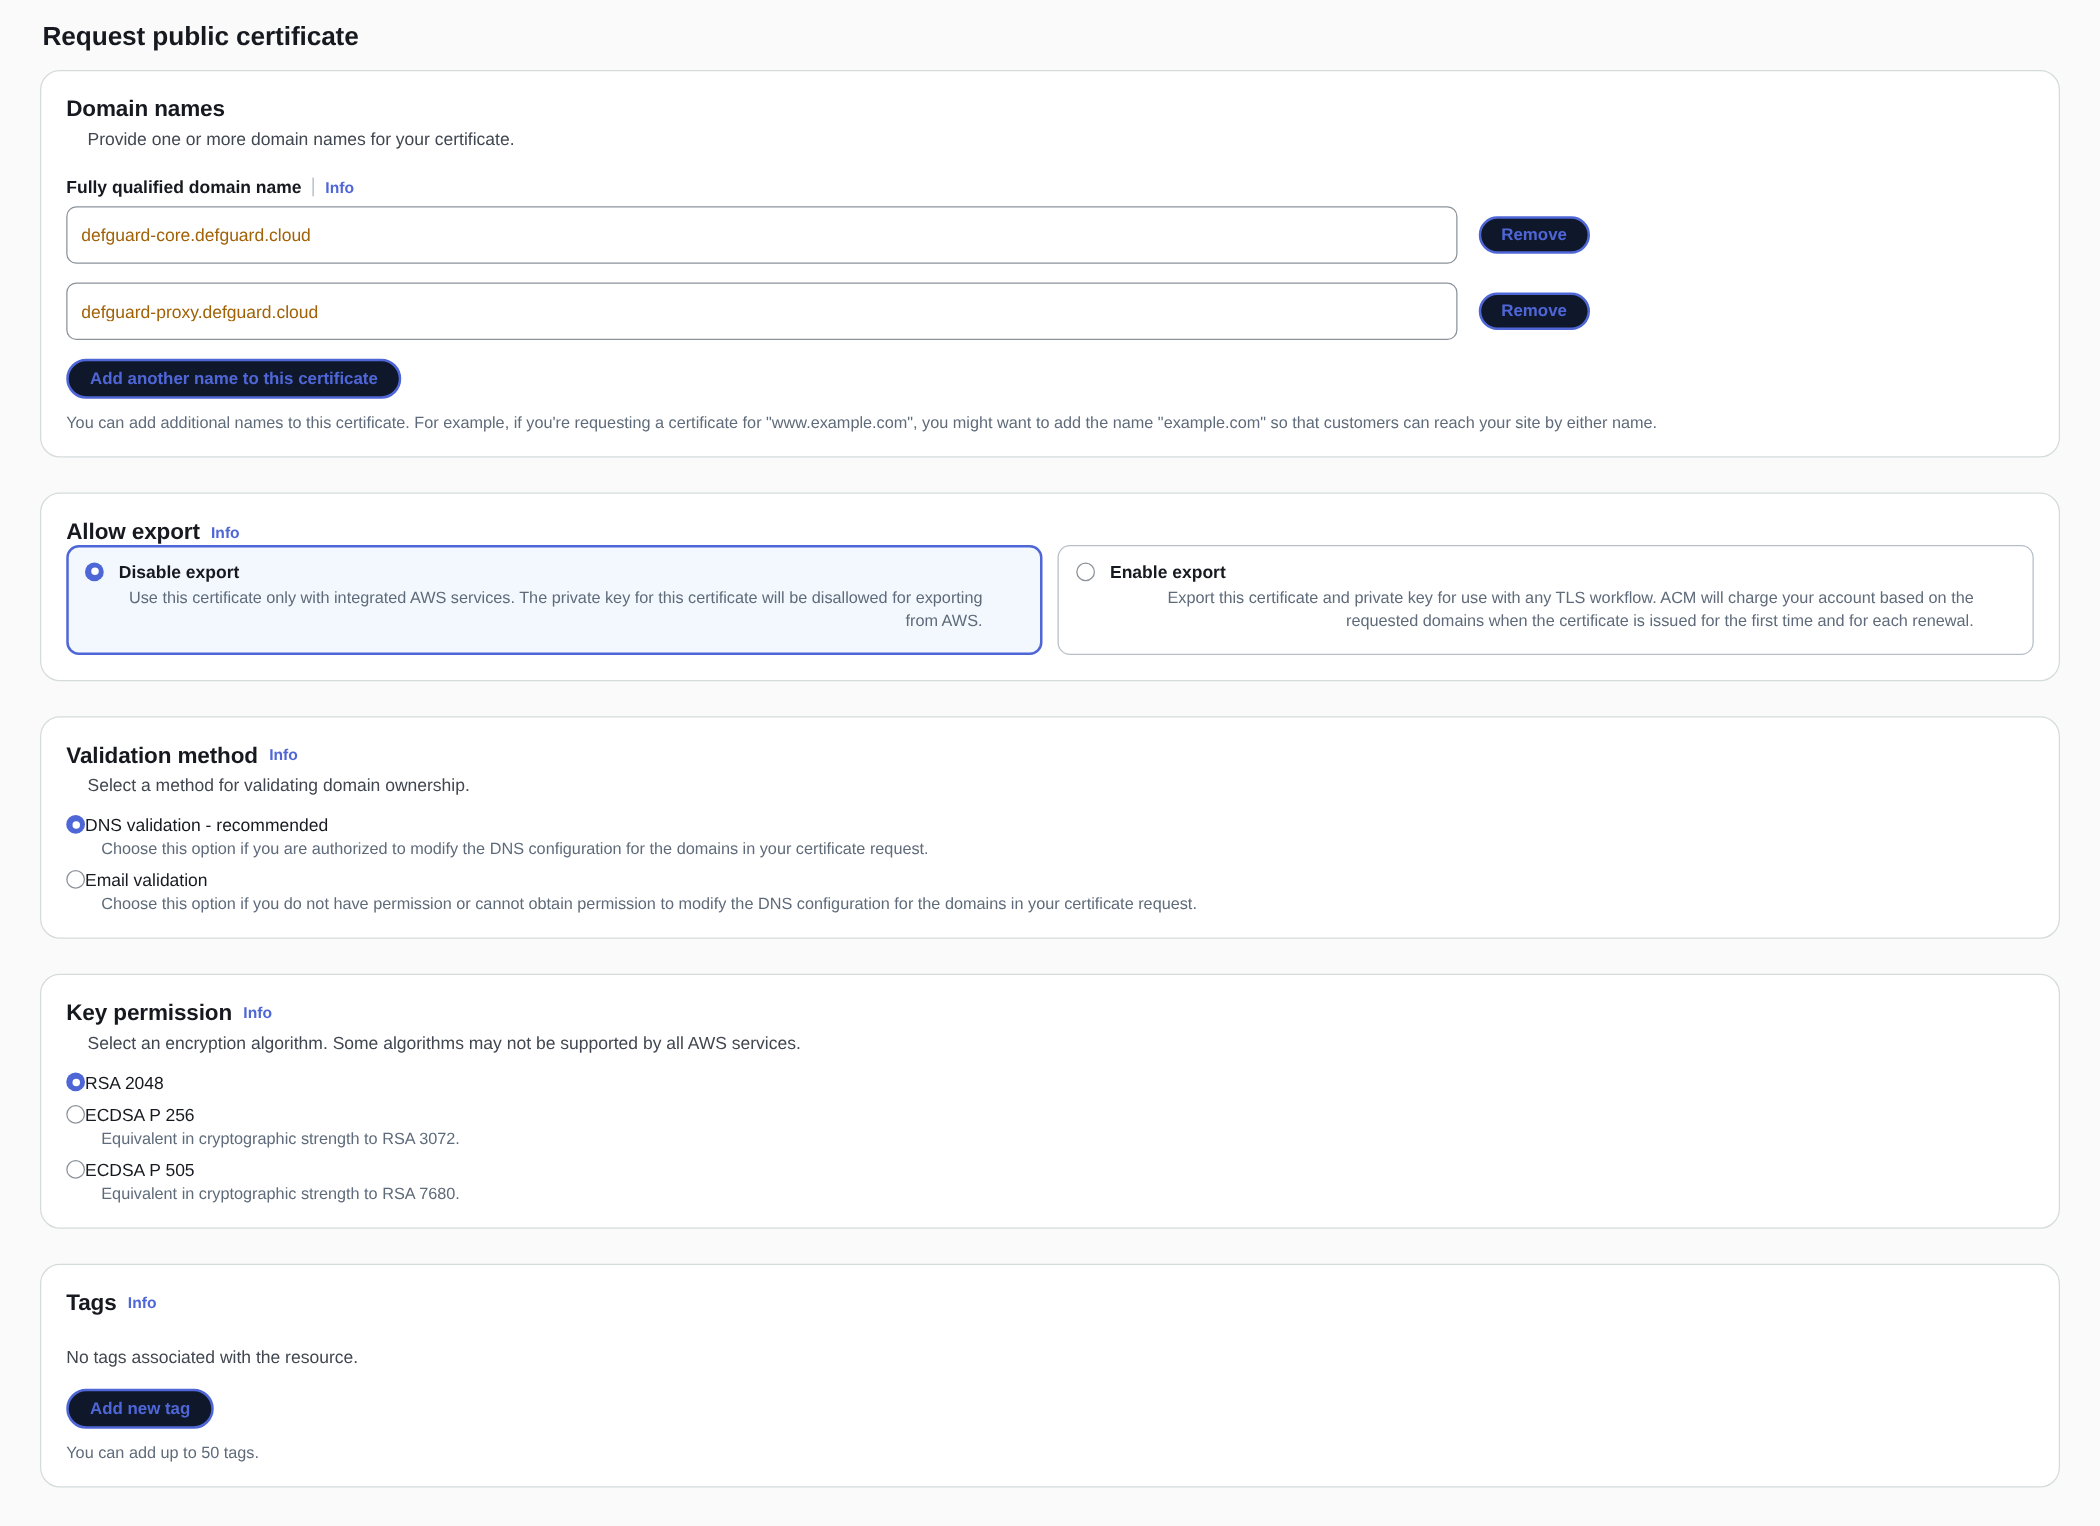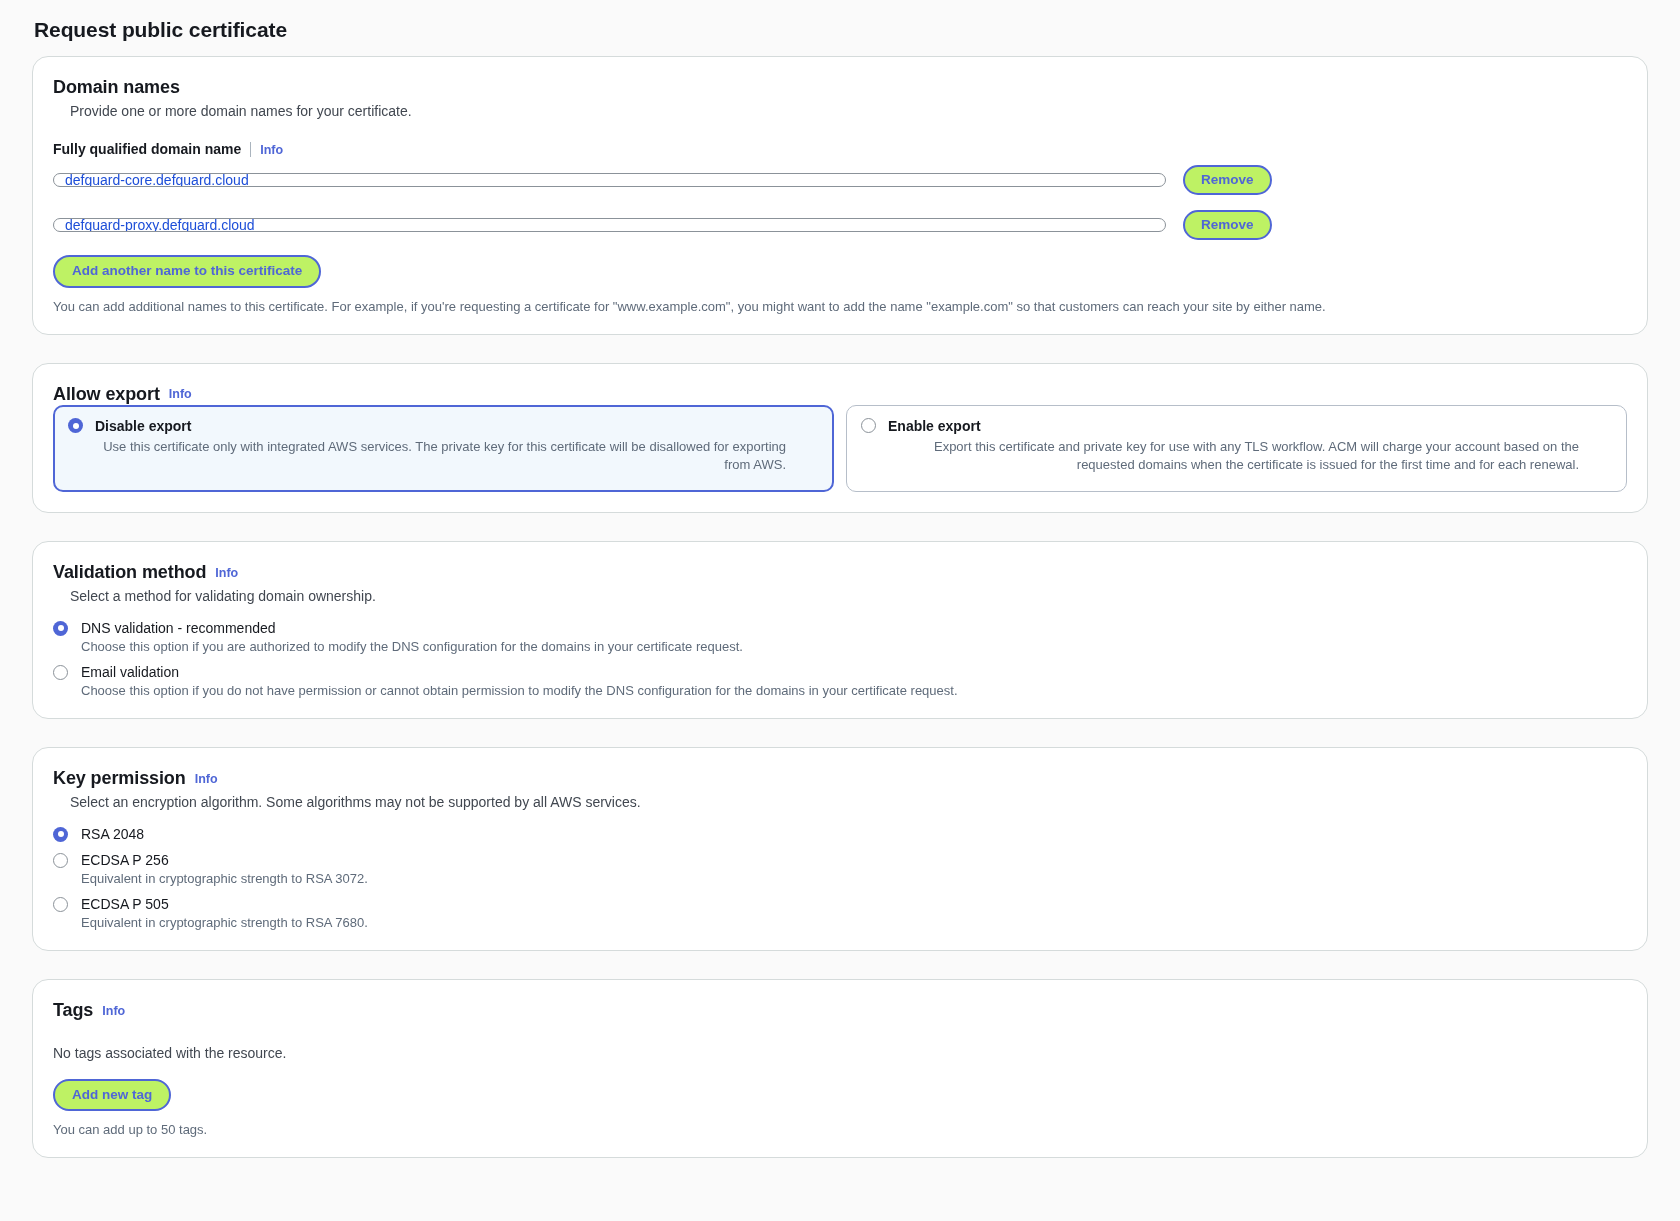--- a/index.html
+++ b/index.html
@@ -72,34 +72,34 @@
     background: #aab4be;
   }
   .input-row {
     display: flex;
     align-items: center;
     gap: 17px;
     margin-bottom: 15px;
   }
   .text-input {
     width: 1113px;
-    height: 14px;
+    height: 46px;
     border: 1px solid #8b9299;
     border-radius: 8px;
     padding: 0 11px;
     font-size: 14px;
     font-family: "Liberation Sans", sans-serif;
-    color: #1d4ed8;
+    color: #a16207;
     background: #ffffff;
     outline: none;
   }
   .btn-outline {
     border: 2px solid #4f66d6;
     border-radius: 18px;
-    background: #bef264;
+    background: #0f172a;
     color: #4f66d6;
     font-size: 13.5px;
     font-weight: bold;
     font-family: "Liberation Sans", sans-serif;
     padding: 6px 17px;
     cursor: pointer;
     line-height: 1.2;
     white-space: nowrap;
   }
   .btn-remove { padding: 5px 16px; }
@@ -176,21 +176,20 @@
     background: #ffffff;
   }
 
   
   .radio-list { margin-top: 16px; }
   .radio-item { margin-bottom: 10px; }
   .radio-item:last-child { margin-bottom: 0; }
   .radio-line {
     display: flex;
     align-items: center;
-    gap: 13px;
     cursor: pointer;
   }
   .radio-label {
     font-size: 14px;
     color: #16191f;
   }
   .radio-desc {
     font-size: 13px;
     color: #5f6b7a;
     margin-left: 28px;

